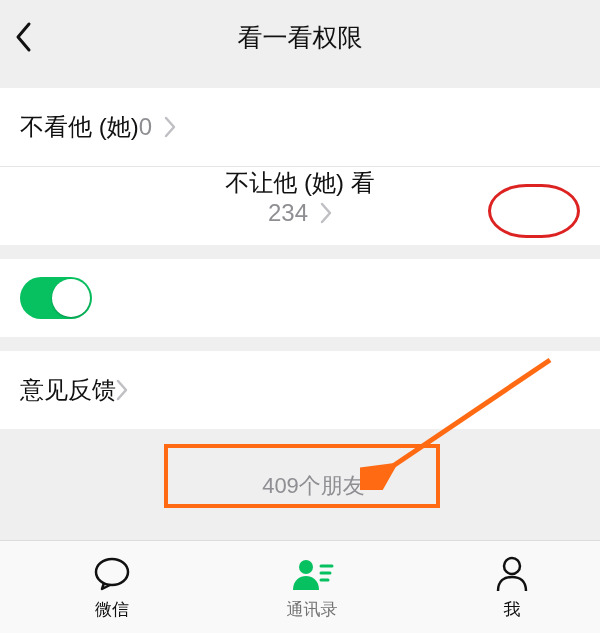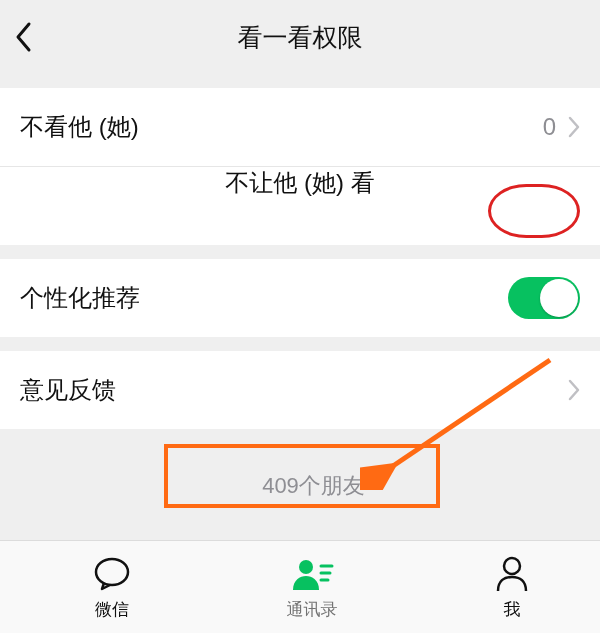--- a/index.html
+++ b/index.html
@@ -33,21 +33,20 @@
     text-align:center;
   }
   
   .group{margin-top:14px;}
   .cell{
     background:#fff;
     height:78px;
     padding:0 20px;
     display:flex;
     align-items:center;
-    justify-content:space-between;
     position:relative;
   }
   .cell + .cell{border-top:1px solid #e6e6e6;flex-direction:column;}
   .cell .label{font-size:24px;color:#111;}
   .cell .right{
     display:flex;align-items:center;gap:12px;
     color:#8e8e93;font-size:24px;
   }
   .chevron svg{display:block;}
   
@@ -123,26 +122,33 @@
       <span>0</span>
       <span class="chevron">
         <svg width="12" height="22" viewBox="0 0 12 22">
             <polyline points="2,2 10,11 2,20" fill="none" stroke="#c0c0c4" stroke-width="2.5" stroke-linecap="round" stroke-linejoin="round"></polyline>
           </svg>
       </span>
     </span>
   </div>
   <div class="cell">
     <span class="label">不让他 (她) 看</span>
+    <span class="right">
+      <span>234</span>
+      <span class="chevron">
+        <svg width="12" height="22" viewBox="0 0 12 22">
+            <polyline points="2,2 10,11 2,20" fill="none" stroke="#c0c0c4" stroke-width="2.5" stroke-linecap="round" stroke-linejoin="round"></polyline>
+          </svg>
+      </span>
+    </span>
   </div>
 </div>
 
 <div class="group">
   <div class="cell">
-    <span class="label">个性化推荐</span>
     <span class="right">
       <span class="switch">
         <span class="knob"></span>
       </span>
     </span>
   </div>
 </div>
 
 <div class="group">
   <div class="cell">

